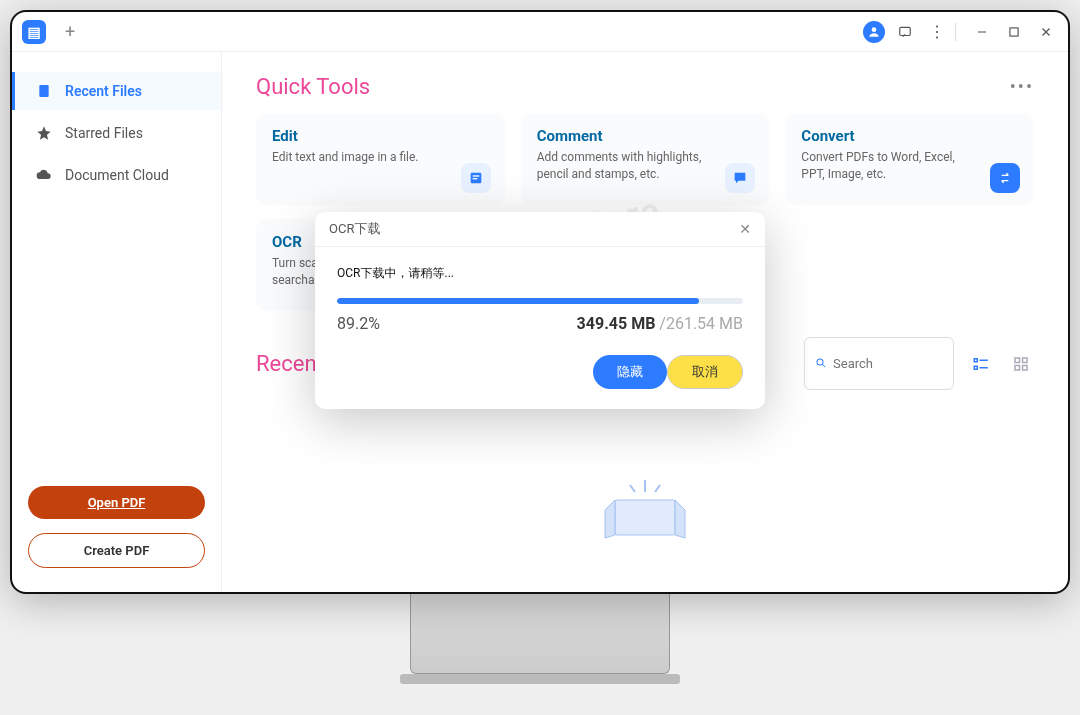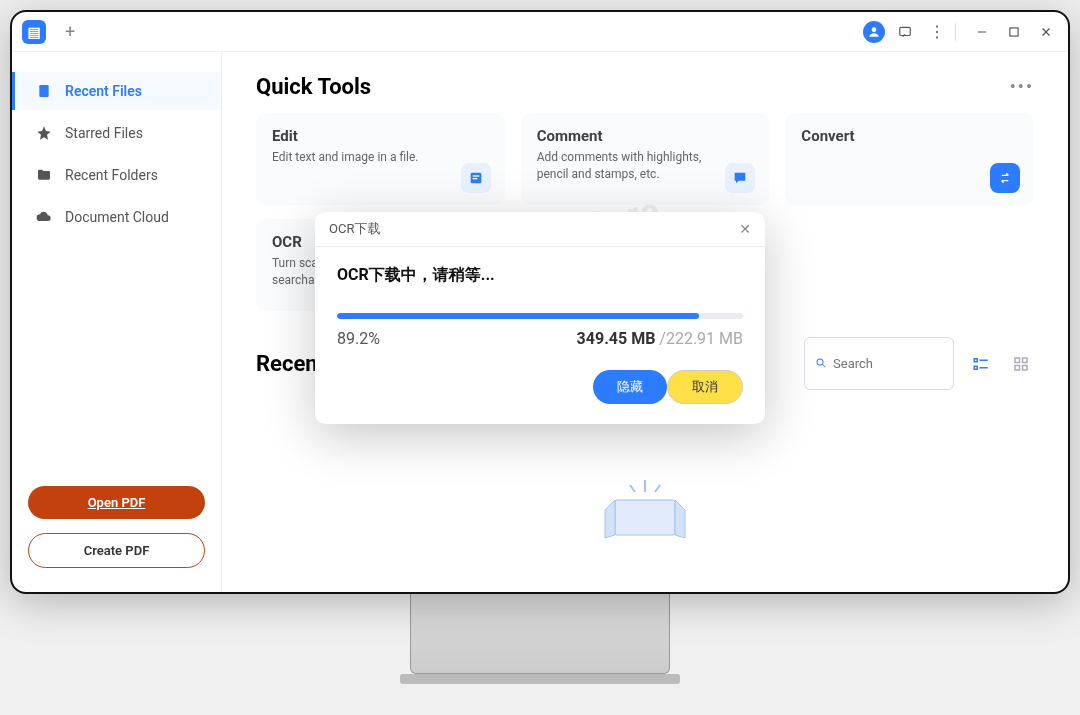--- a/index.html
+++ b/index.html
@@ -22,25 +22,25 @@
   .nav-item { display:flex; align-items:center; padding:10px 20px; margin:4px 0; color:#555; font-size:14px; cursor:pointer; border-left:3px solid transparent;}
   .nav-item.active { color:#2d7cff; font-weight:600; border-left:3px solid #2d7cff; background:#f5faff;}
   .nav-item .ico { width:18px; height:18px; margin-right:12px; display:flex; align-items:center; justify-content:center;}
   .nav-item .ico svg { width:16px; height:16px; }
   .sidebar-bottom { padding: 0 16px 8px; }
   .btn-primary { width:100%; padding:9px 0; border:none; border-radius:18px; background:#c2410c; color:#fff; font-weight:600; font-size:13px; cursor:pointer;text-decoration:underline; }
   .btn-outline { width:100%; padding:9px 0; border:1px solid #c2410c; border-radius:18px; background:#fff; color:#333; font-weight:600; font-size:13px; cursor:pointer; margin-top:14px;}
 
   .main { flex:1; padding: 22px 34px; overflow:hidden; }
   .section-row { display:flex; align-items:center; justify-content:space-between; }
-  h2 { font-size:22px; font-weight:700; color:#000000; }
+  h2 { font-size:22px; font-weight:400; color:#ec4899; }
   .dots { color:#888; font-size:18px; letter-spacing:2px; cursor:pointer;}
   .cards { display:flex; gap:16px; margin-top:14px; }
   .card { flex:1; background:#fafbfd; border-radius:10px; padding:14px 16px 16px; position:relative; min-height:92px;}
-  .card h4 { font-size:15px; font-weight:700; color:#404040; margin-bottom:4px;}
+  .card h4 { font-size:15px; font-weight:700; color:#0369a1; margin-bottom:4px;}
   .card p { font-size:12px; color:#666; line-height:1.4; max-width:170px;}
   .card .cicon { position:absolute; right:14px; bottom:12px; width:30px; height:30px; border-radius:8px; background:#e8f1ff; display:flex; align-items:center; justify-content:center; color:#2d7cff;}
   .card .cicon svg { width:16px; height:16px; }
   .card2row { display:flex; gap:16px; margin-top:14px; }
   .card2row .card { max-width: 248px; }
 
   .recent-row { display:flex; align-items:center; margin-top:26px; gap:14px; }
   .recent-row h2 { flex:0 0 auto; }
   .recent-row .rspacer { flex:1; }
   .search { display:flex; align-items:flex-start; border:1px solid #d8dde6; border-radius:6px; padding:18px 10px; width:150px;}
@@ -52,21 +52,21 @@
 
   .empty { display:flex; justify-content:center; margin-top:70px; opacity:.8;}
   .empty svg { width:120px; height:90px; }
 
   
   .overlay { position:absolute; inset:0; background:rgba(255,255,255,0); pointer-events:none;}
   .modal { position:absolute; top:200px; left:50%; transform:translateX(-50%); width:450px; background:#fff; border-radius:10px; box-shadow:0 12px 50px rgba(0,0,0,.22); pointer-events:auto;}
   .modal-head { display:flex; align-items:center; justify-content:space-between; padding:8px 14px; border-bottom:1px solid #eef0f4; font-size:13px; color:#555;}
   .modal-head .close { cursor:pointer; color:#888; font-size:14px;}
   .modal-body { padding:18px 22px 20px; }
-  .modal-body .mtitle { font-weight:700; font-size:16px; color:#111; margin-bottom:27px;}
+  .modal-body .mtitle { font-weight:400; font-size:12px; color:#111; margin-bottom:16px;}
   .progress-track { height:6px; background:#e8ecf3; border-radius:3px; overflow:hidden; position:relative;}
   .progress-fill { position:absolute; left:0; top:0; bottom:0; background:#2d7cff; border-radius:3px;}
   .progress-meta { display:flex; justify-content:space-between; margin-top:10px; font-size:16px; color:#555;}
   .progress-meta .total { color:#aaa; }
   .modal-actions { display:flex; justify-content:flex-end; margin-top:22px;}
   .btn-pill-primary { padding:7px 24px; border:none; border-radius:18px; background:#2d7cff; color:#fff; font-size:13px; cursor:pointer;}
   .btn-pill-outline { padding:7px 24px; border:1px solid #ccc; border-radius:18px; background:#fde047; color:#333; font-size:13px; cursor:pointer;}
 
   .watermark { position:absolute; top:200px; left:50%; transform:translateX(-50%) rotate(-12deg); font-size:34px; font-weight:700; color:rgba(0,0,0,.06); letter-spacing:2px; pointer-events:none; user-select:none; white-space:nowrap;}
 </style>
@@ -126,28 +126,20 @@
           <span class="ico">
                 <svg viewBox="0 0 24 24" fill="currentColor">
                   <path d="M12 2l2.9 6.9L22 10l-5.5 4.8L18 22l-6-3.6L6 22l1.5-7.2L2 10l7.1-1.1z"></path>
                 </svg>
               </span>
           <span>Starred Files</span>
         </div>
         <div class="nav-item">
           <span class="ico">
                 <svg viewBox="0 0 24 24" fill="currentColor">
-                  <path d="M3 6a2 2 0 012-2h4l2 2h8a2 2 0 012 2v9a2 2 0 01-2 2H5a2 2 0 01-2-2z"></path>
-                </svg>
-              </span>
-          <span>Recent Folders</span>
-        </div>
-        <div class="nav-item">
-          <span class="ico">
-                <svg viewBox="0 0 24 24" fill="currentColor">
                   <path d="M6 18a5 5 0 010-10 6 6 0 0111.5 1.5A4 4 0 0118 18z"></path>
                 </svg>
               </span>
           <span>Document Cloud</span>
         </div>
       </div>
       <div class="sidebar-bottom">
         <button class="btn-primary">Open PDF</button>
         <button class="btn-outline">Create PDF</button>
       </div>
@@ -175,20 +167,21 @@
           <h4>Comment</h4>
           <p>Add comments with highlights, pencil and stamps, etc.</p>
           <div class="cicon">
                 <svg viewBox="0 0 24 24" fill="currentColor">
                   <path d="M4 4h16v12H10l-4 4V16H4z"></path>
                 </svg>
               </div>
         </div>
         <div class="card">
           <h4>Convert</h4>
+          <p>Convert PDFs to Word, Excel, PPT, Image, etc.</p>
           <div class="cicon" style="background:#2d7cff;color:#fff">
                 <svg viewBox="0 0 24 24" fill="none" stroke="currentColor" stroke-width="2">
                   <path d="M7 8h10M17 8l-3-3M17 16H7m0 0l3 3"></path>
                 </svg>
               </div>
         </div>
       </div>
 
       <div class="card2row">
         <div class="card">
@@ -248,21 +241,21 @@
       </div>
       <div class="modal-body">
         <div class="mtitle">OCR下载中，请稍等...</div>
         <div class="progress-track">
           <div class="progress-fill" id="pfill" style="width: 89.2%;"></div>
         </div>
         <div class="progress-meta">
           <span>89.2%</span>
           <span>
             <b style="color:#333">349.45 MB</b>
-            <span class="total">/222.91 MB</span>
+            <span class="total">/261.54 MB</span>
           </span>
         </div>
         <div class="modal-actions">
           <button class="btn-pill-primary">隐藏</button>
           <button class="btn-pill-outline">取消</button>
         </div>
       </div>
     </div>
   </div>
 </div>

